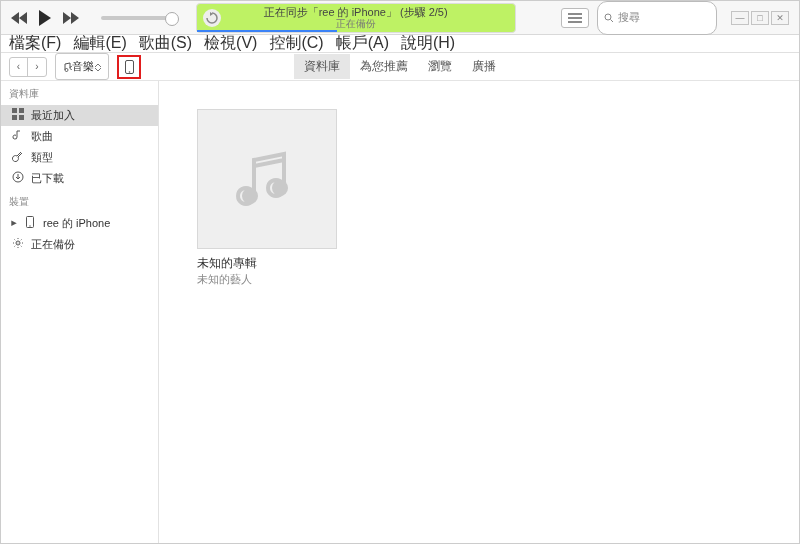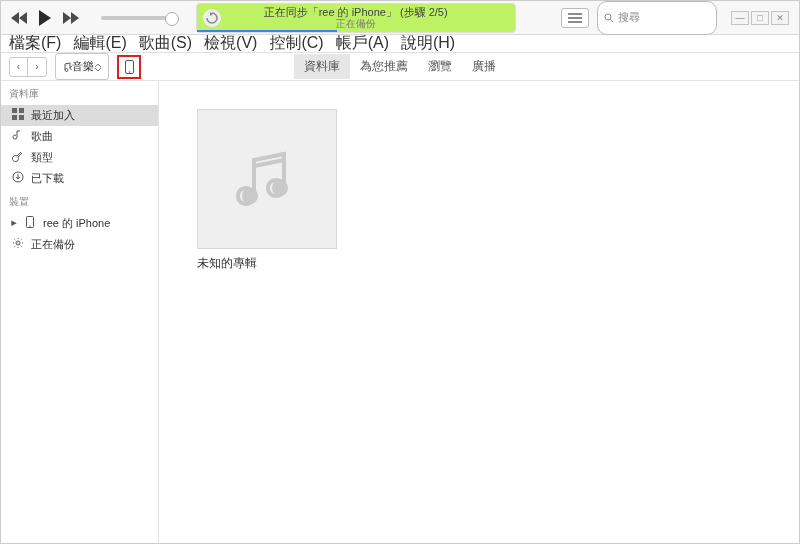--- a/index.html
+++ b/index.html
@@ -212,15 +212,16 @@
   <div class="content">
     <div class="album">
       <div class="album-art">
         <svg width="70" height="70" viewBox="0 0 70 70">
           <path d="M22 52 a8 8 0 1 0 0 .01 V16 L52 10 V44 a8 8 0 1 0 0 .01 M22 22 L52 16" stroke="#c9c9c9" stroke-width="4" fill="none" stroke-linecap="round"></path>
           <circle cx="18" cy="52" r="8" fill="#c9c9c9"></circle>
           <circle cx="48" cy="44" r="8" fill="#c9c9c9"></circle>
         </svg>
       </div>
       <div class="album-title">未知的專輯</div>
+      <div class="album-artist">未知的藝人</div>
     </div>
   </div>
 </div>
 
 </body></html>

